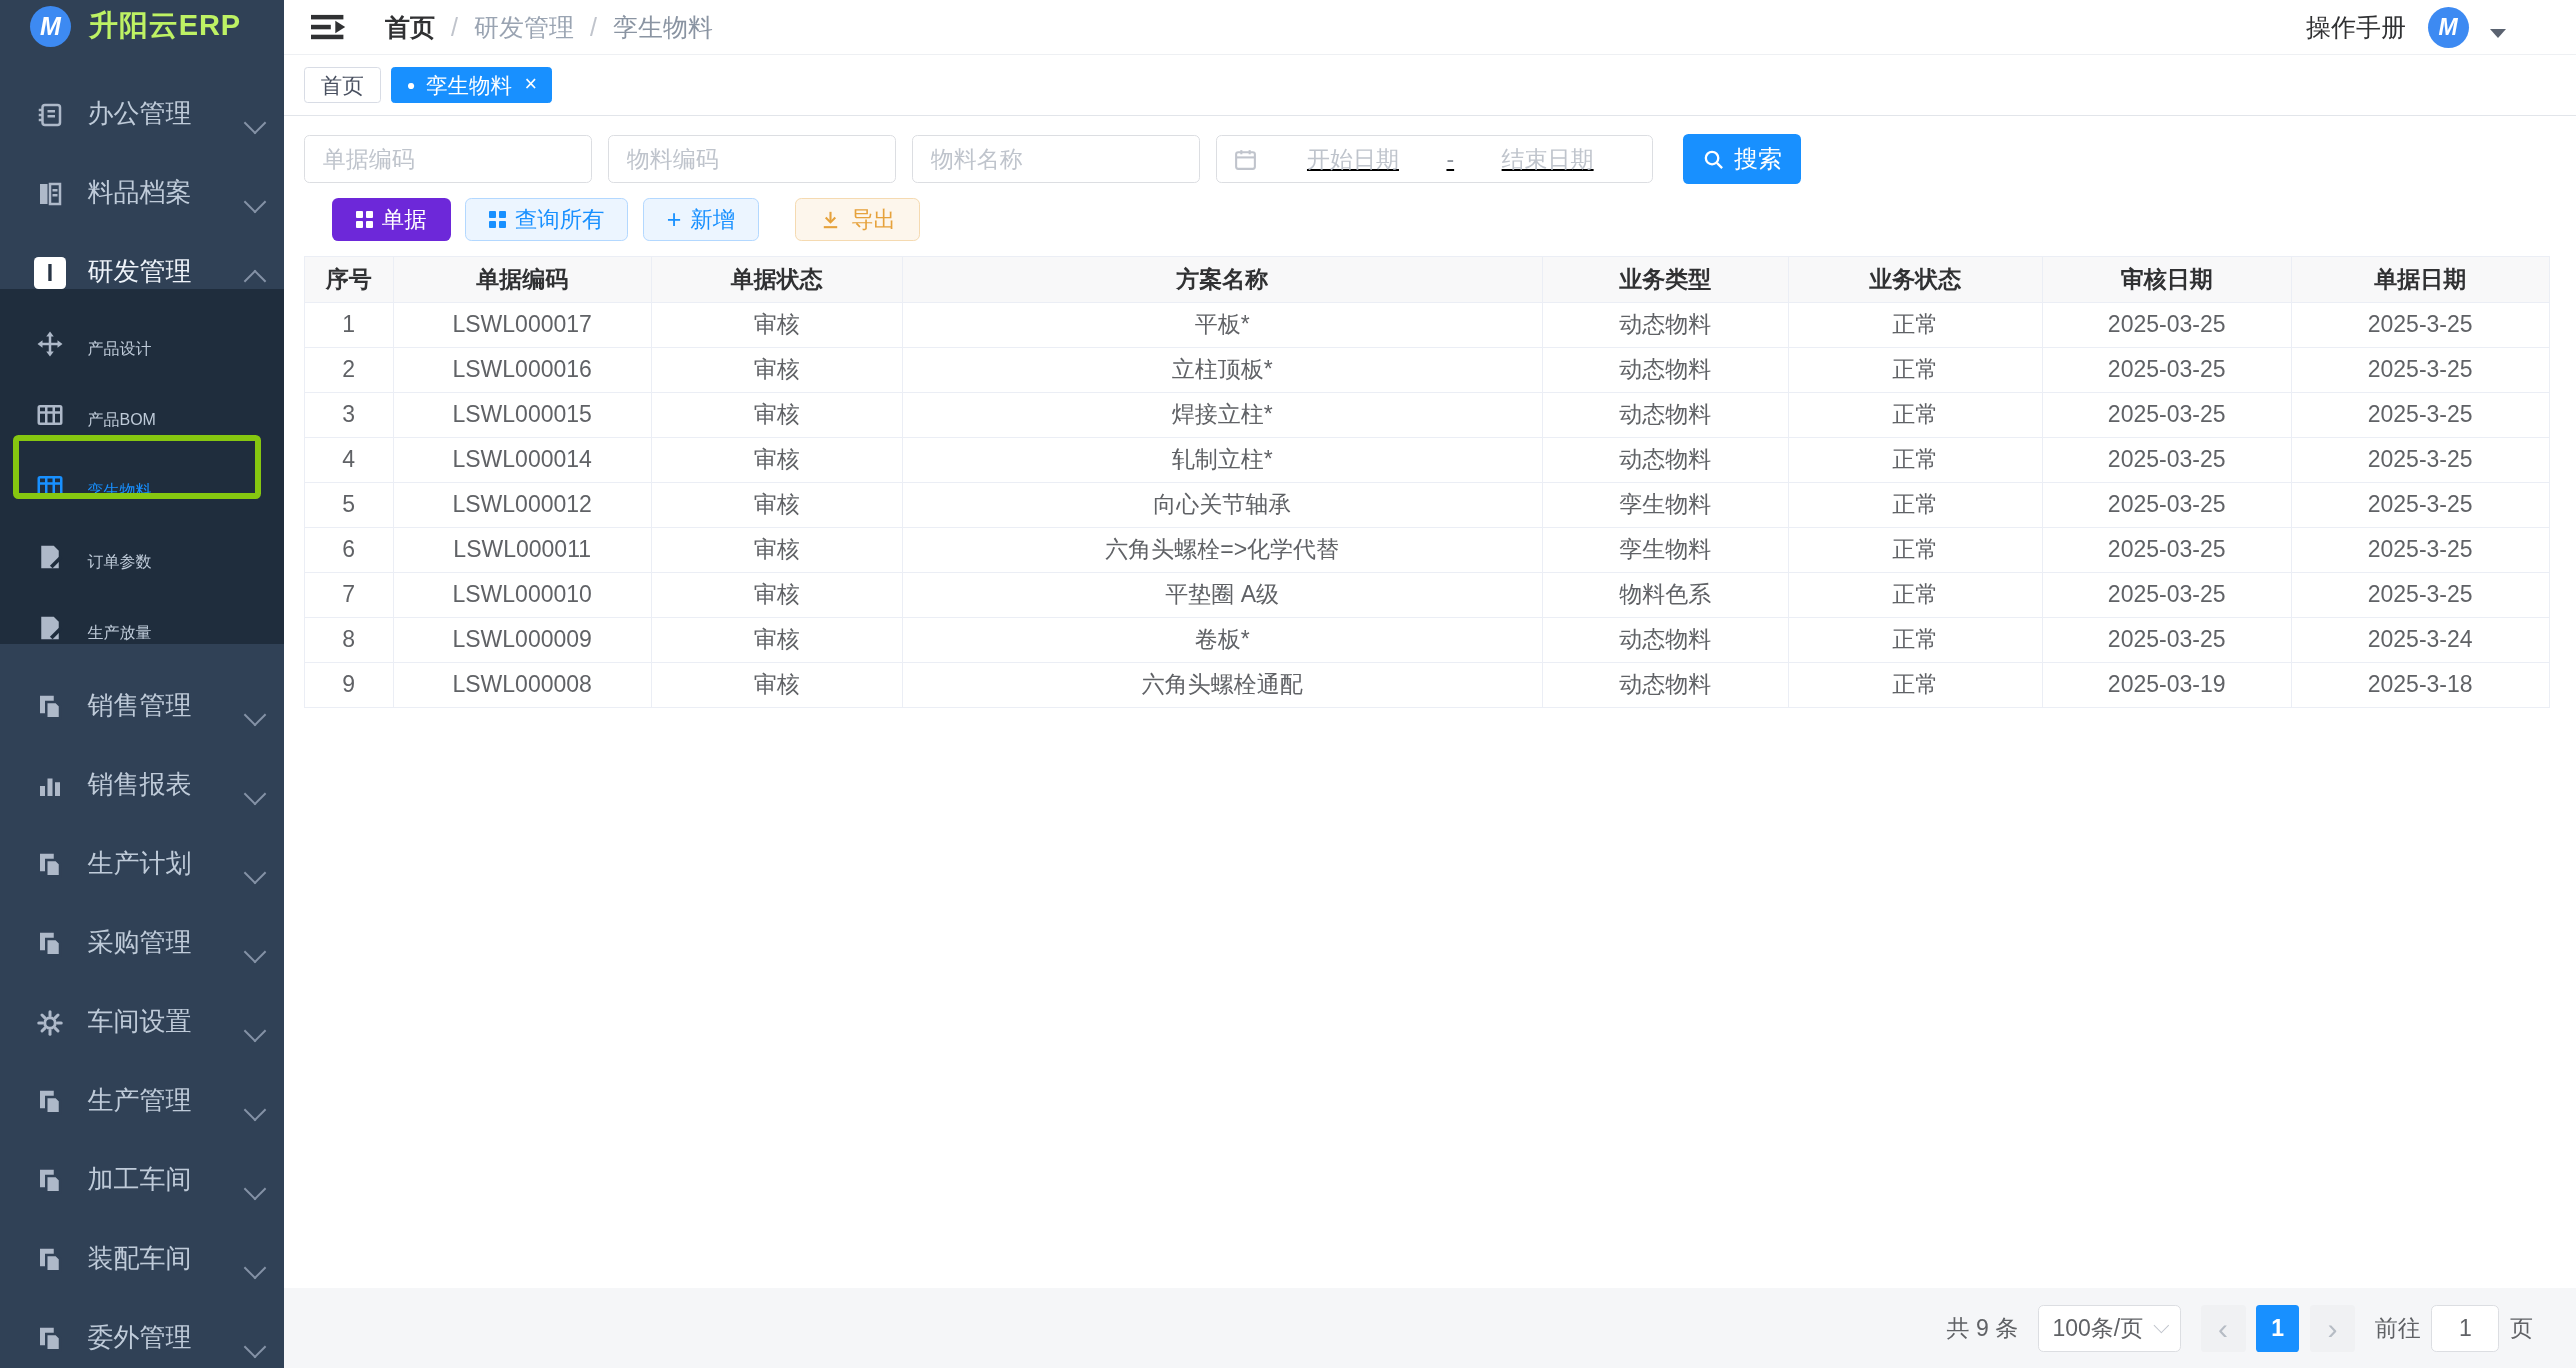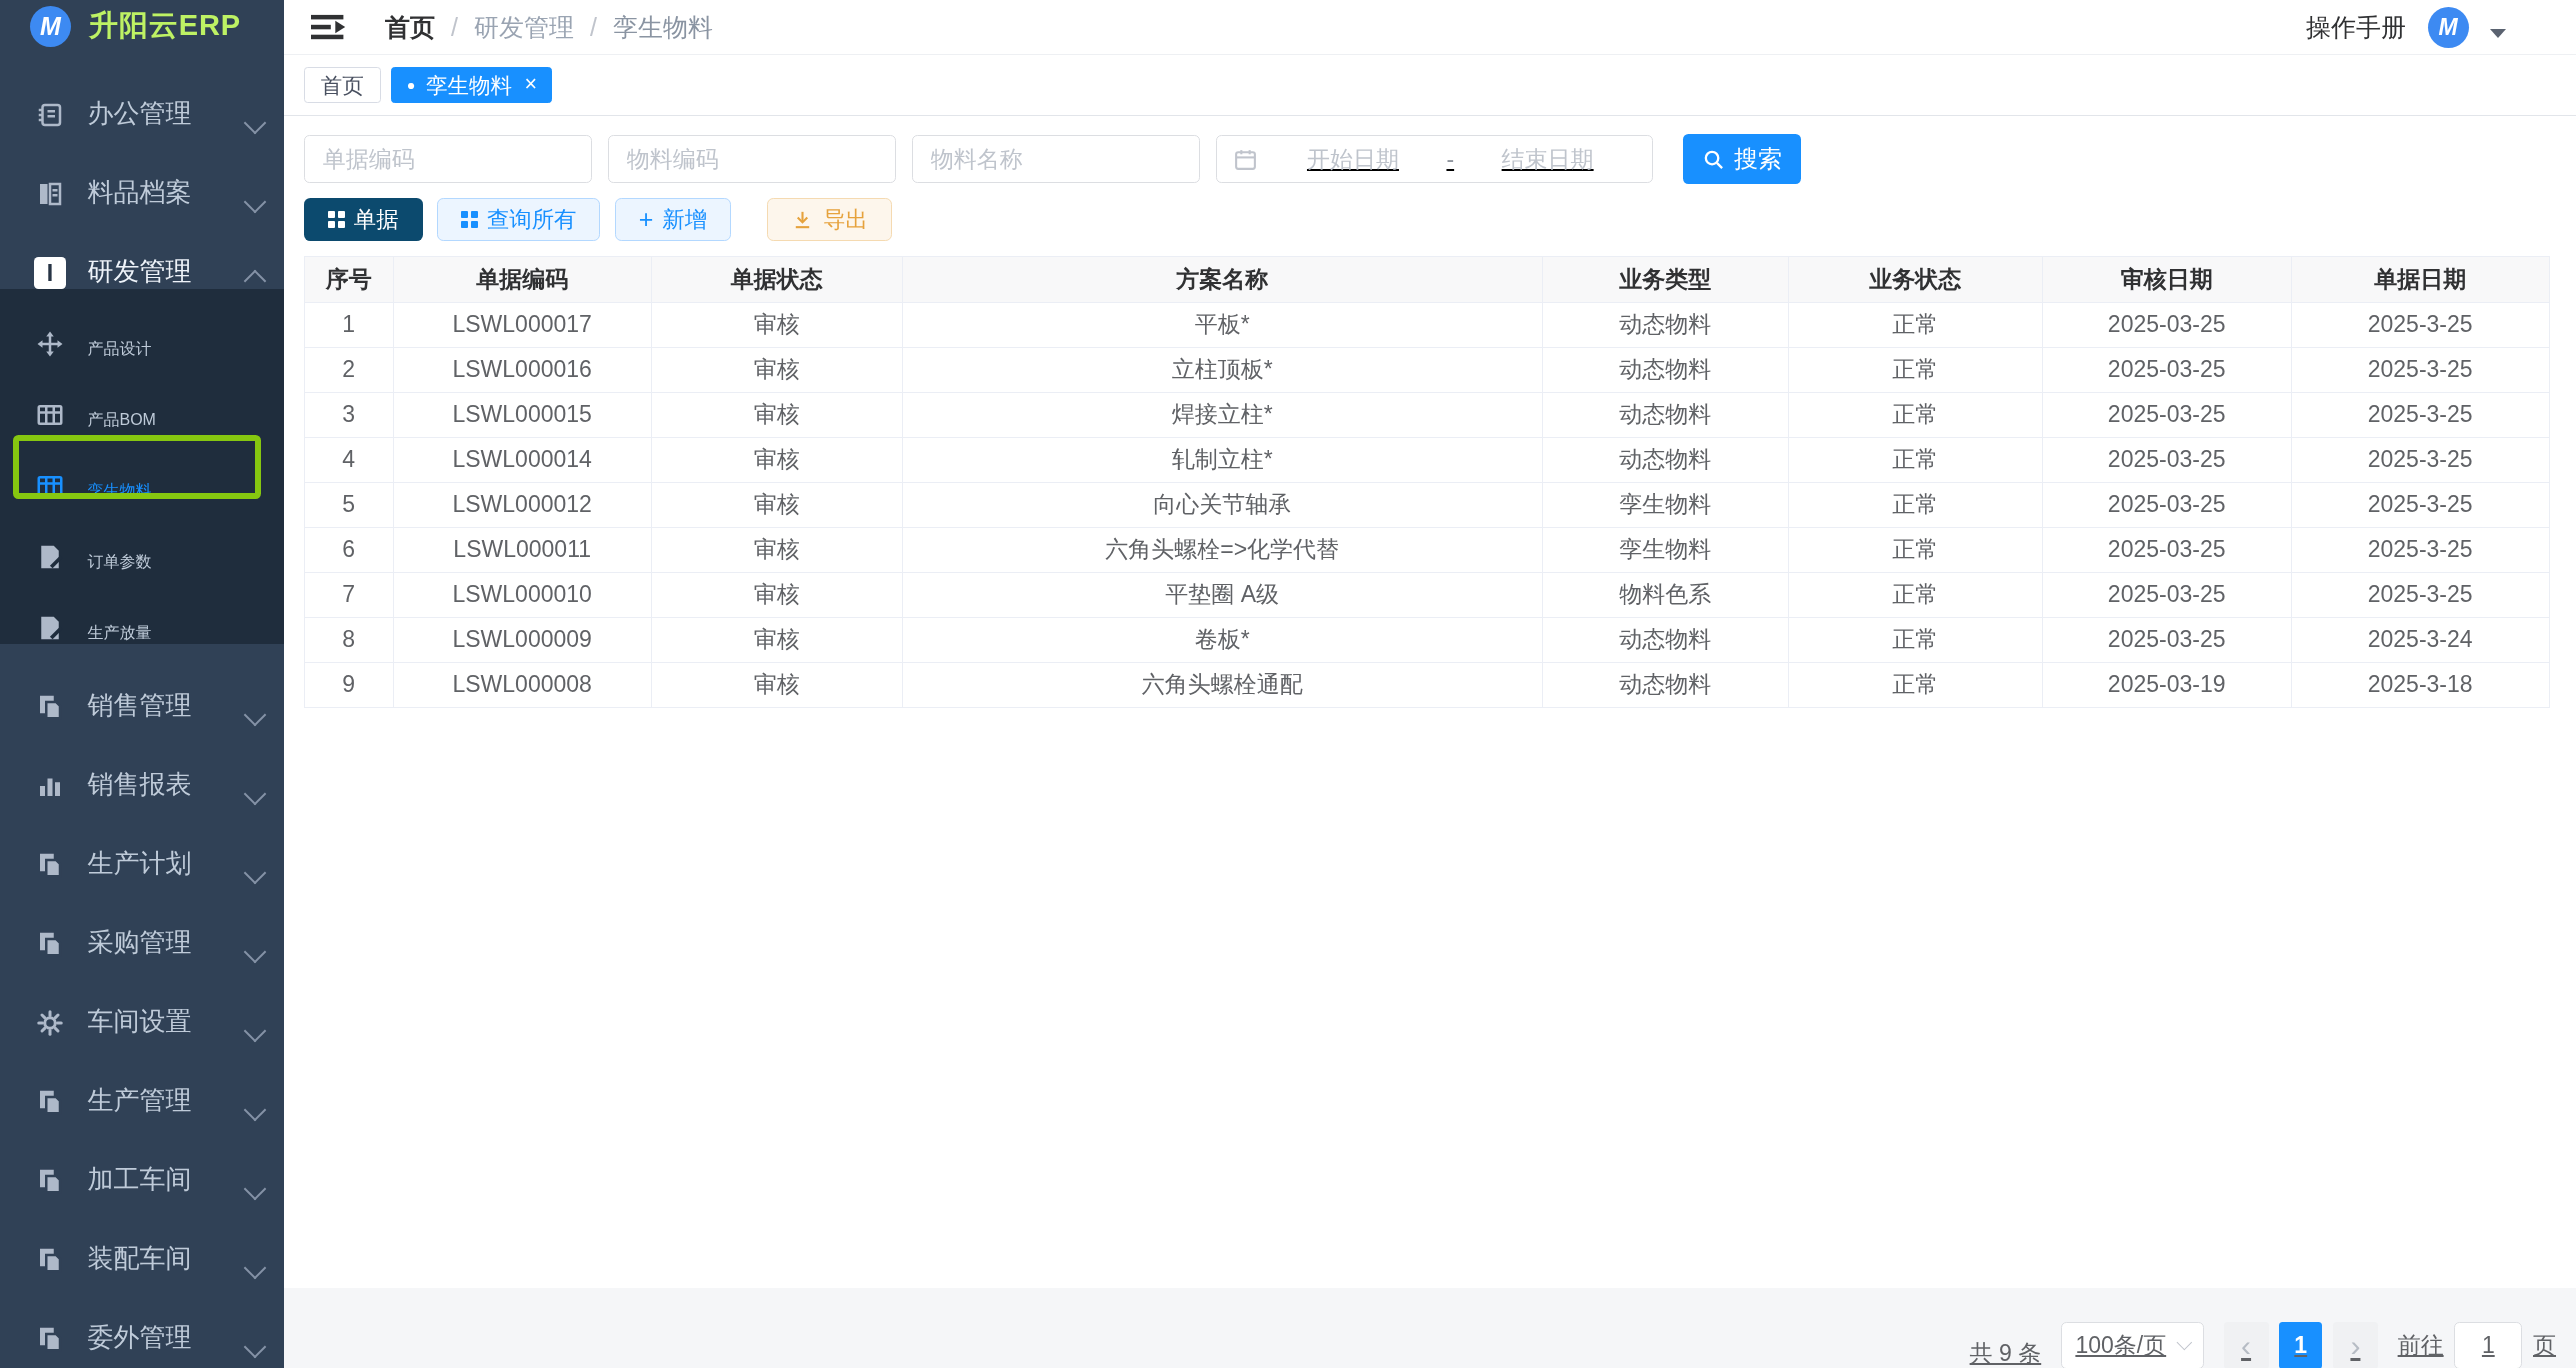--- a/index.html
+++ b/index.html
@@ -71,37 +71,37 @@
   .dr-sep { color:#8f959e; font-size:23px; padding:0 5.4px; }
   .search-btn { margin-left:14.3px; width:118px; height:50px; background:#1890ff; color:#fff;
     border:none; border-radius:5.4px; font-size:24px; display:flex; align-items:center;
     justify-content:center; gap:9px; cursor:pointer;
     font-family:"Liberation Sans","DejaVu Sans",sans-serif; }
 
   .toolbar-row { margin-top:14.3px; display:flex; align-items:center; }
   .btn { height:43px; padding:0 23px; border-radius:6.3px; font-size:22.4px; display:flex;
     align-items:center; justify-content:center; gap:9px; cursor:pointer; border:0.9px solid transparent;
     font-family:"Liberation Sans","DejaVu Sans",sans-serif; }
-  .btn-primary { background:#0c4a6e; color:#fff; }
+  .btn-primary { background:#6d28d9; color:#fff;margin-left:28px; }
   .btn-plain-blue { background:#ecf5ff; border-color:#b3d8ff; color:#1890ff; margin-left:14.3px; }
   .btn-plain-yellow { background:#fdf6ec; border-color:#f5dab1; color:#e6a23c; margin-left:36px; }
   .grid-ic { display:inline-grid; grid-template-columns:7.2px 7.2px; grid-template-rows:7.2px 7.2px; gap:2.7px; }
   .grid-ic i { background:currentColor; border-radius:0.9px; }
   .plus-ic { font-size:25px; line-height:1; font-weight:400; }
 
   table.grid { margin-top:14.3px; width:2245px; border-collapse:collapse; table-layout:fixed; }
   table.grid th { height:46px; background:#f8f8f9; border:0.9px solid #ebeef5; font-size:23px;
     font-weight:700; color:#303133; text-align:center; }
   table.grid td { height:45px; border:0.9px solid #ebeef5; font-size:23px; color:#606266;
     text-align:center; background:#fff; }
   td.cell-link { color:#2d8cf0; cursor:pointer; }
   td.cell-status { color:#67c23a; }
 
-  .bottom-band { height:81px; background:#f5f6f8; display:flex; align-items:flex-end;
-    justify-content:flex-end; padding-right:20px; gap:19.7px; font-size:23px; color:#606266;text-decoration:underline; }
+  .bottom-band { height:81px; background:#f5f6f8; display:flex; align-items:center;
+    justify-content:flex-end; padding-right:43px; gap:19.7px; font-size:23px; color:#606266; }
   .pg-select { width:143px; height:47px; background:#fff; border:0.9px solid #dcdee2; border-radius:5.4px;
     display:flex; align-items:center; justify-content:center; gap:12.5px; color:#606266; cursor:pointer; }
   .pg-select .sel-chev { width:10.7px; height:10.7px; border-right:1.8px solid #c0c4cc;
     border-bottom:1.8px solid #c0c4cc; transform:rotate(45deg); margin-top:-5.4px; }
   .pg-arrow { width:45px; height:47px; background:#f0f1f3; border-radius:3.6px; display:flex;
     align-items:center; justify-content:center; color:#b6bcc4; font-size:30px; cursor:pointer; }
   .pg-page { width:43px; height:47px; background:#1890ff; border-radius:3.6px; color:#fff;
     font-weight:bold; display:flex; align-items:center; justify-content:center; cursor:pointer; }
   .pg-goto-input { width:68px; height:47px; border:0.9px solid #dcdee2; border-radius:5.4px;
     text-align:center; font-size:23px; color:#606266; outline:none;

